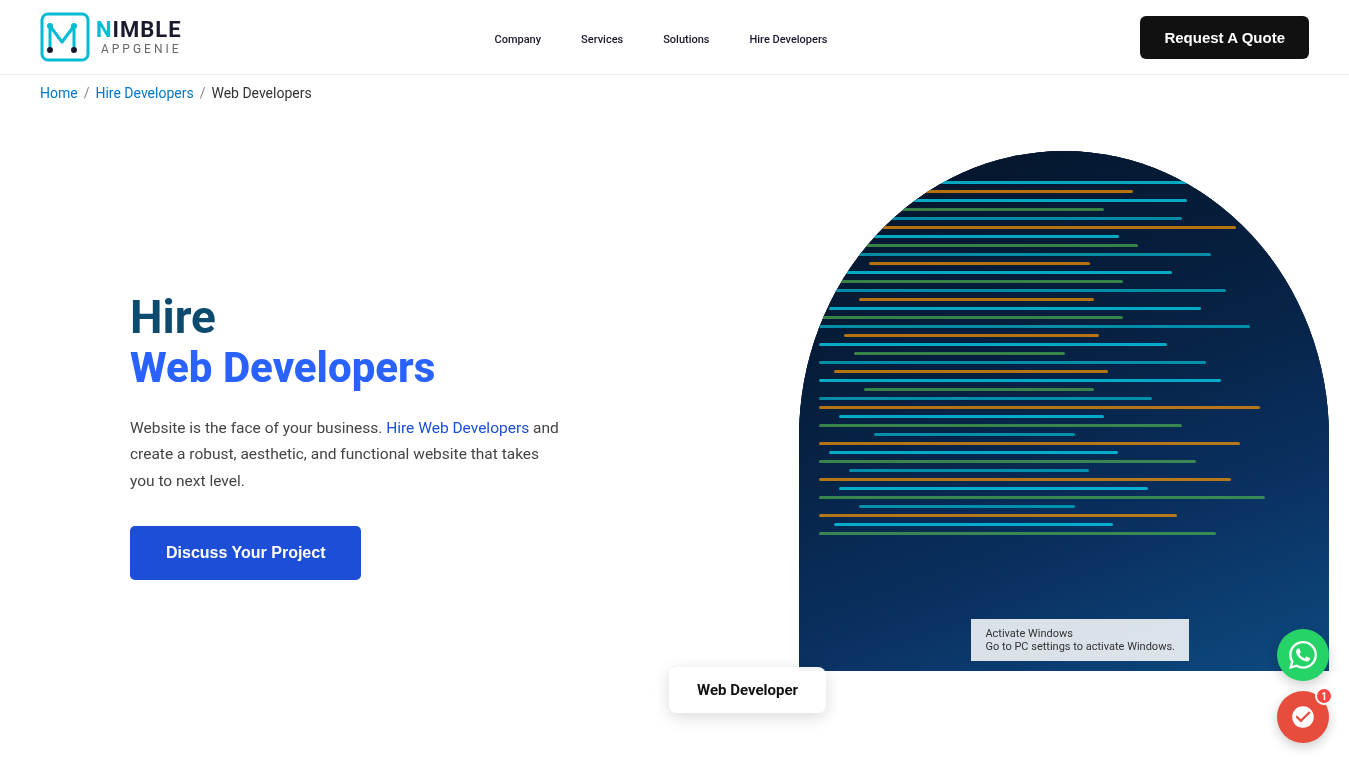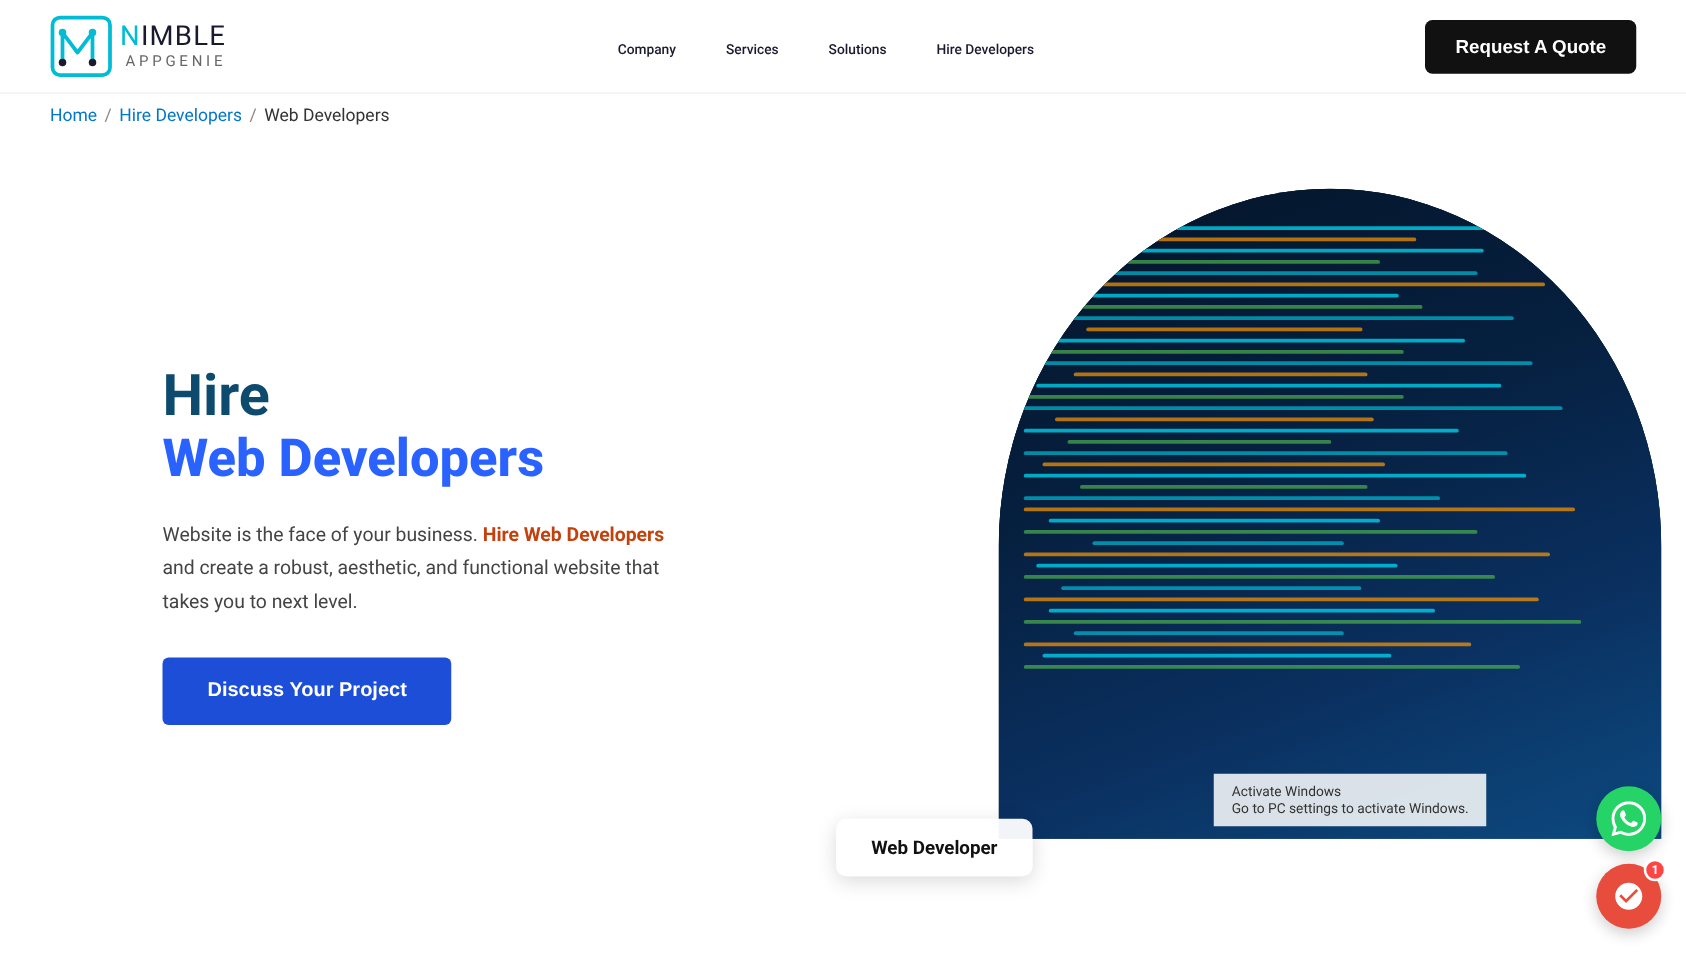--- a/index.html
+++ b/index.html
@@ -35,21 +35,21 @@
     }
 
     .logo-text {
       display: flex;
       flex-direction: column;
       line-height: 1;
     }
 
     .logo-nimble {
       font-size: 22px;
-      font-weight: 400;
+      font-weight: 700;
       letter-spacing: 1px;
     }
 
     .logo-n {
       color: #00bcd4;
     }
 
     .logo-imble {
       color: #1a1a2e;
     }
@@ -147,22 +147,22 @@
 
     .hero-description {
       font-size: 15.5px;
       color: #444;
       line-height: 1.7;
       margin-bottom: 32px;
       max-width: 430px;
     }
 
     .hero-description strong {
-      font-weight: 700;
-      color: #c2410c;
+      font-weight: 400;
+      color: #1d4ed8;
     }
 
     .btn-discuss {
       background: #1d4ed8;
       color: #fff;
       border: none;
       padding: 18px 36px;
       font-size: 16px;
       font-weight: 600;
       border-radius: 5px;
@@ -256,21 +256,21 @@
     .code-line:nth-child(35) { width: 63%; background: #00e5ff; margin-left: 20px; }
     .code-line:nth-child(36) { width: 91%; background: #4caf50; }
     .code-line:nth-child(37) { width: 44%; background: #00bcd4; margin-left: 40px; }
     .code-line:nth-child(38) { width: 73%; background: #ff9800; }
     .code-line:nth-child(39) { width: 57%; background: #00e5ff; margin-left: 15px; }
     .code-line:nth-child(40) { width: 81%; background: #4caf50; }
 
     
     .bottom-badges {
       position: absolute;
-      bottom: 20px;
+      bottom: 8px;
       left: -60px;
       display: flex;
       gap: 10px;
     }
 
     .badge-pill {
       background: rgba(255,255,255,0.95);
       border-radius: 8px;
       padding: 14px 28px;
       font-size: 15px;

